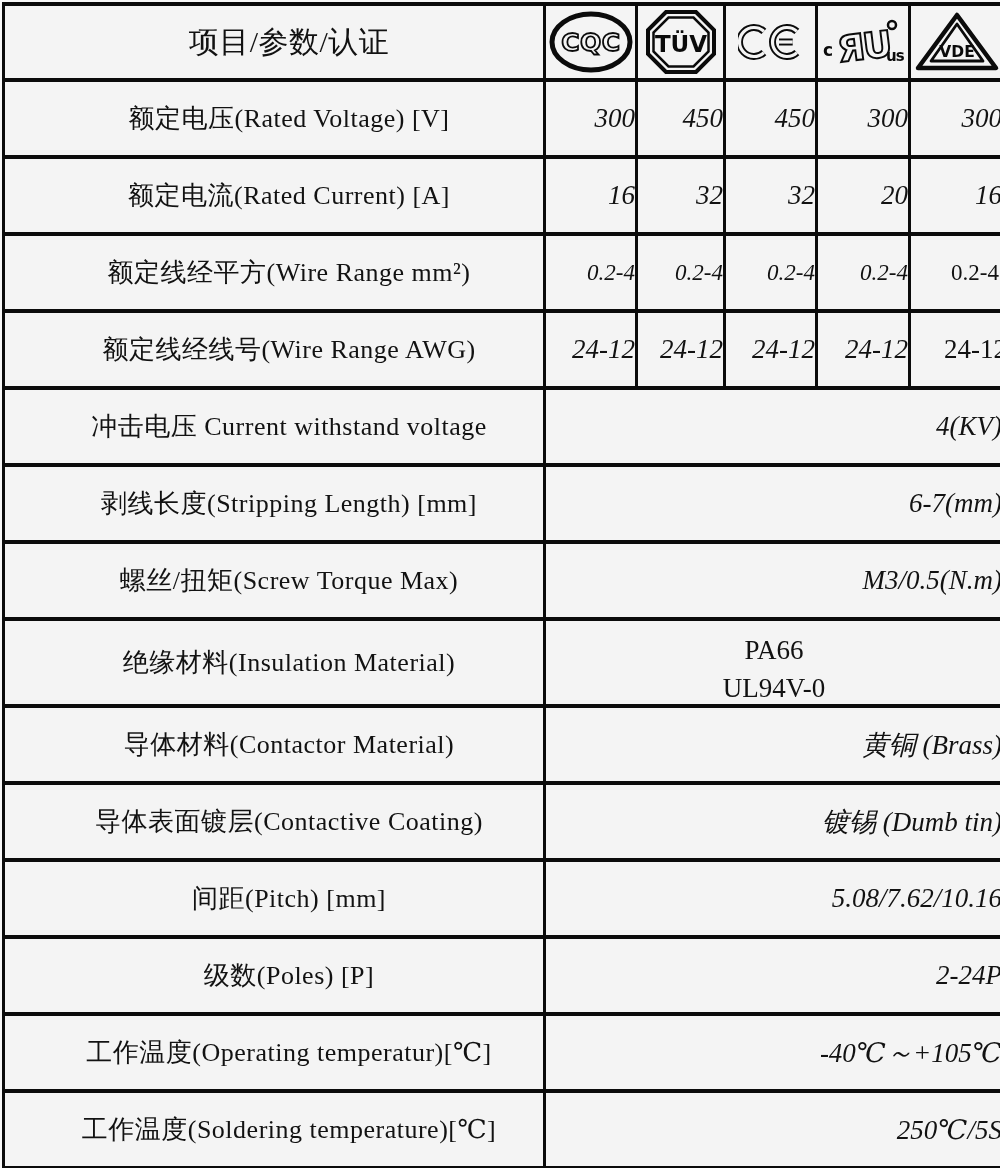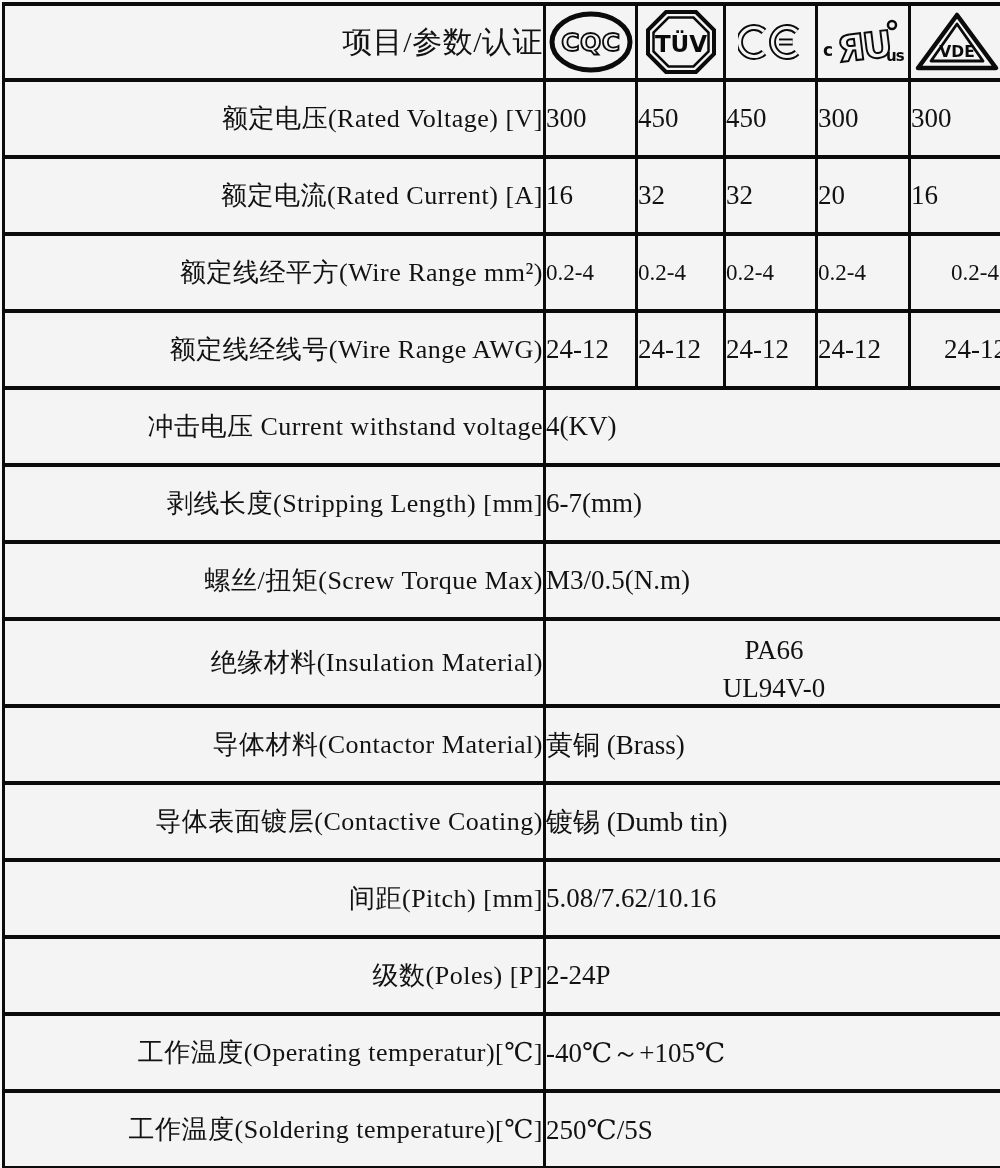--- a/index.html
+++ b/index.html
@@ -21,31 +21,32 @@
   td{
     border:3px solid #0b0b0b;
     border-top-width:4px;border-bottom-width:4px;
     padding:0;
     vertical-align:middle;
     overflow:hidden;
   }
   tr.hdr td{height:72px;}
   tr.r td{height:73px;}
   .label-cell{
-    text-align:right;
+    text-align:center;
     padding-left:30px;
     font-size:26px;
     letter-spacing:0.5px;
     white-space:nowrap;
   }
   .hdr .label-cell{font-size:30px;}
   .val{
-    text-align:left;
+    text-align:right;
     font-size:27px;
     white-space:nowrap;
+    font-style:italic;
   }
   .val.small{font-size:23px;}
   .logo-cell{vertical-align:middle;}
   .logo-cell svg{display:block;margin:0 auto;}
   
   .ofh{
     height:100%;
     display:flex;align-items:center;
     overflow:hidden;
     white-space:nowrap;

